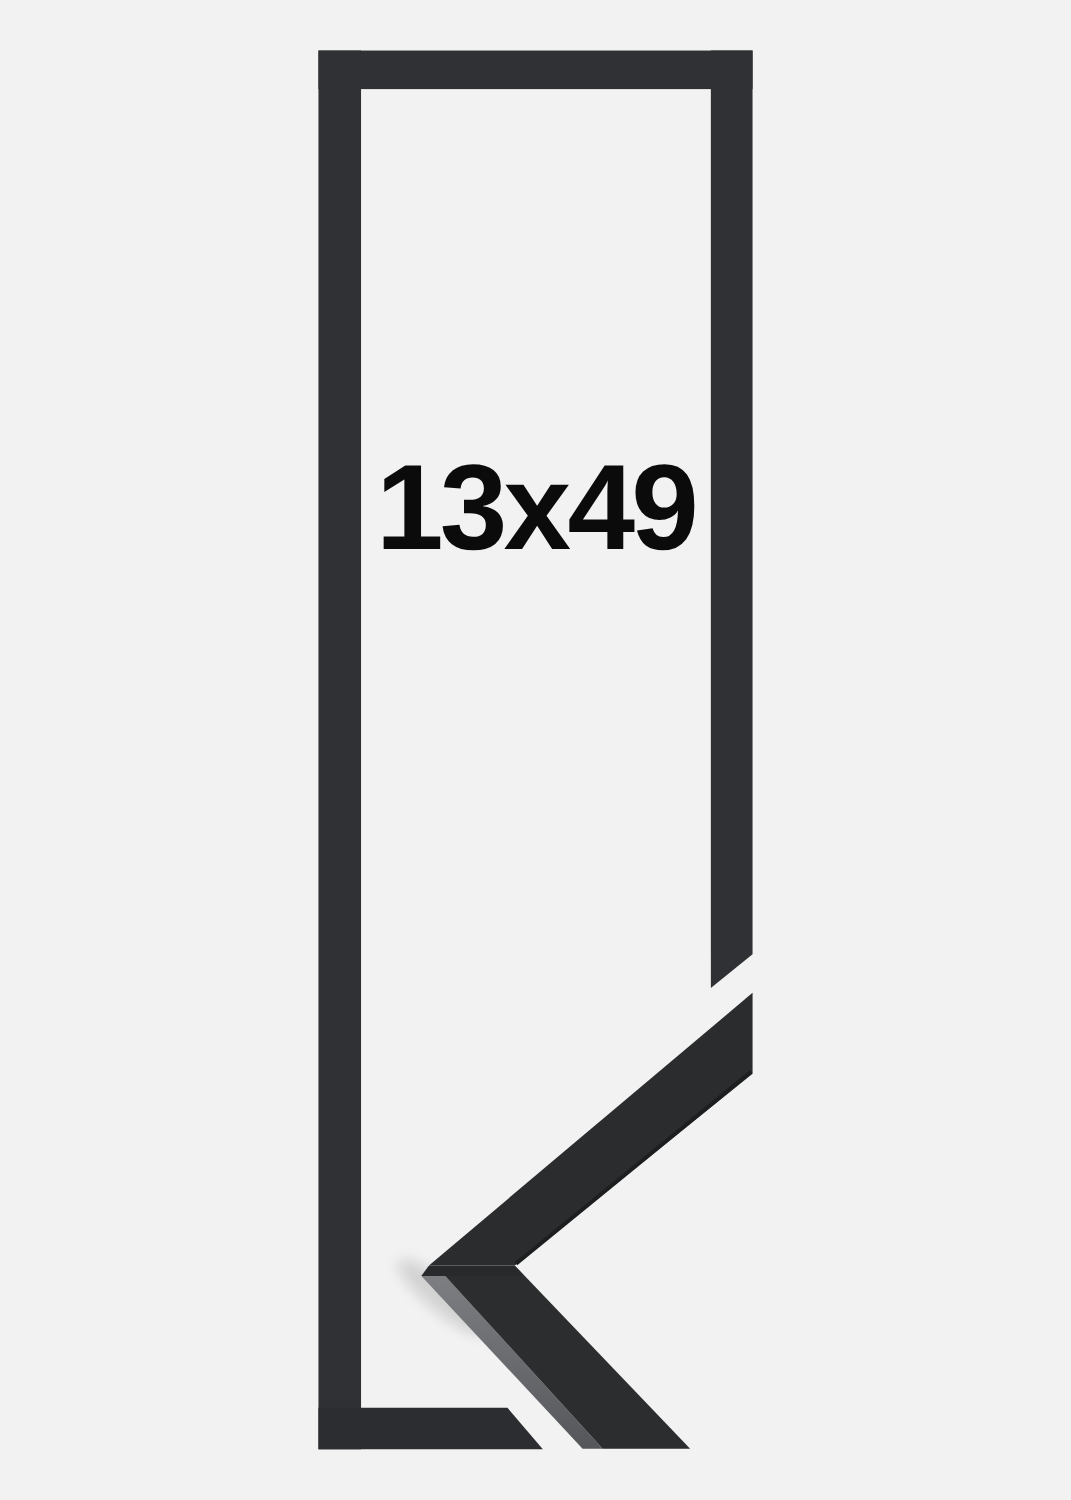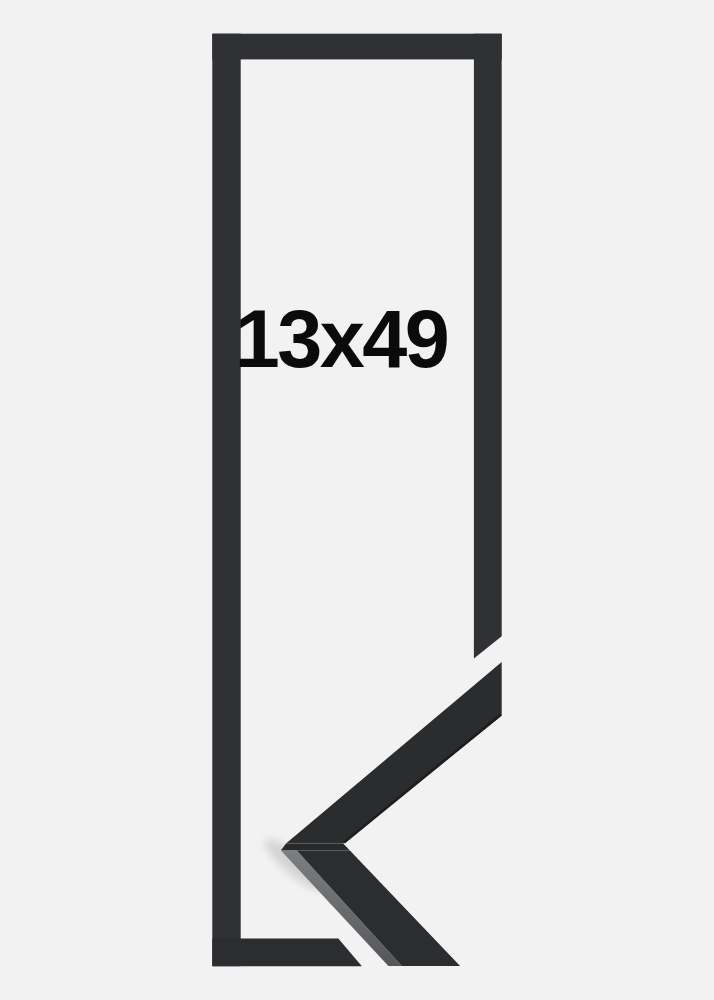--- a/index.html
+++ b/index.html
@@ -18,21 +18,21 @@
   .frame-svg {
     position: absolute;
     left: 0;
     top: 0;
     width: 714px;
     height: 1000px;
     display: block;
   }
   .size-label {
     position: absolute;
-    left: 196px;
+    left: 212px;
     top: 299px;
     width: 290px;
     line-height: 81px;
     font-size: 81px;
     font-weight: 700;
     letter-spacing: -2.5px;
     text-align: center;
     color: #0b0b0b;
     user-select: none;
     white-space: nowrap;

